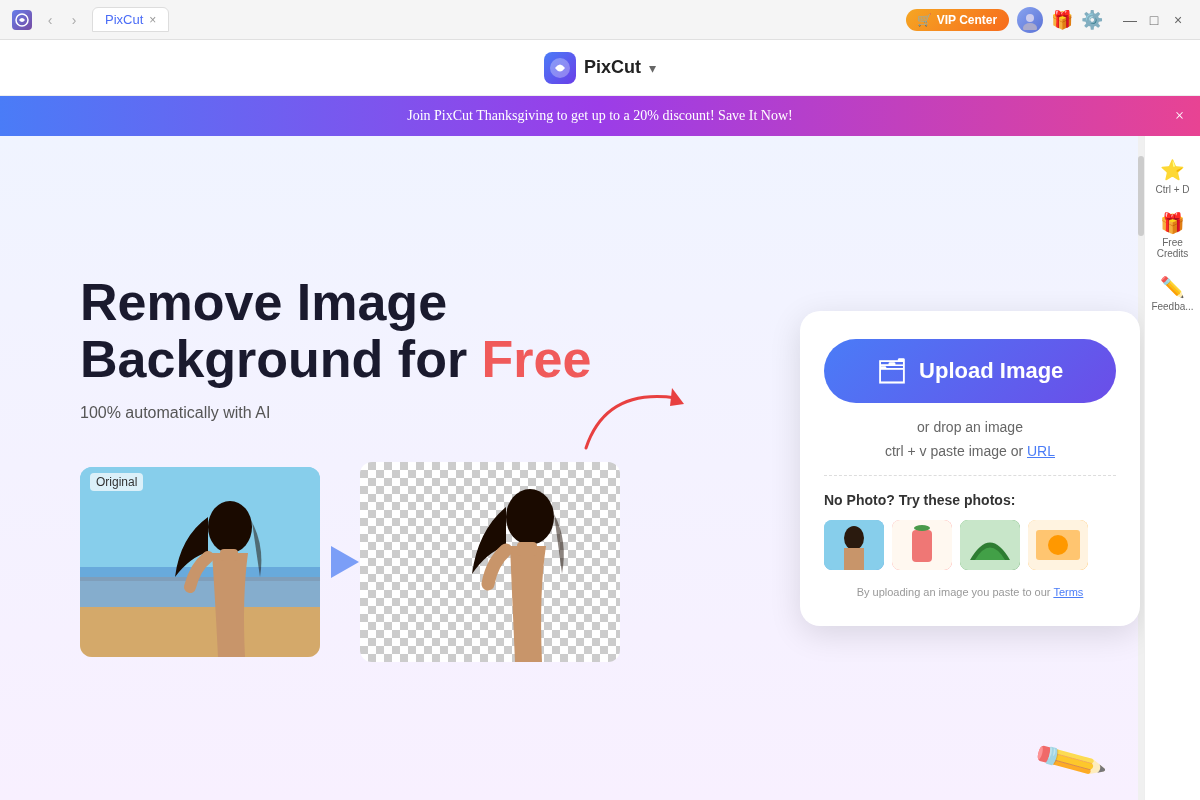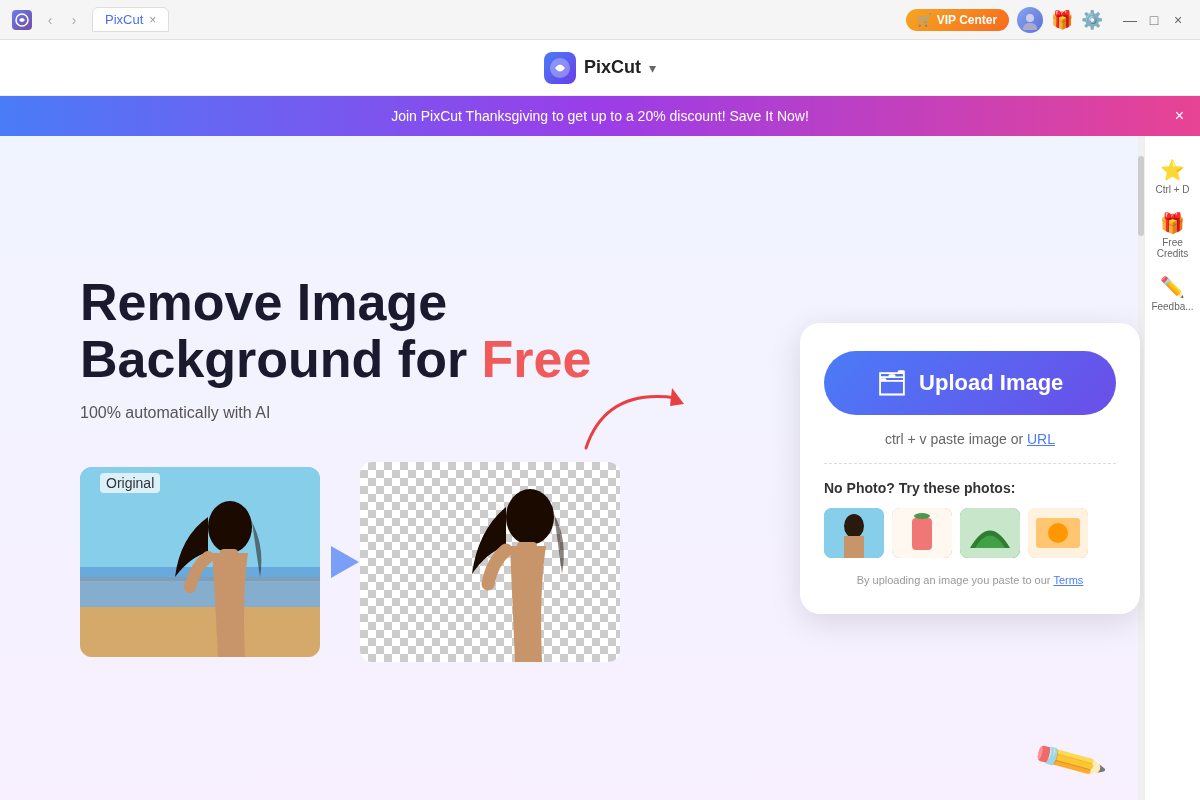--- a/index.html
+++ b/index.html
@@ -44,20 +44,21 @@
     .dropdown-arrow { color: #666; font-size: 14px; cursor: pointer; }
 
     
     .banner {
       height: 40px;
       background: linear-gradient(90deg, #4a7cf7, #9b3de8, #e84393);
       display: flex;
       align-items: center;
       justify-content: center;
       position: relative;
+      font-family: Liberation Serif, serif;
     }
     .banner-text { color: white; font-size: 14px; font-weight: 500; }
     .banner-close { position: absolute; right: 16px; color: white; font-size: 16px; cursor: pointer; }
 
     
     .main-content {
       height: calc(800px - 40px - 56px - 40px);
       background: linear-gradient(180deg, #f0f4ff 0%, #f8f0ff 100%);
       display: flex;
       align-items: center;
@@ -311,21 +312,21 @@
 
           <path d="M128 50 Q100 70 95 110 Q110 90 128 85" fill="#1a0a00"></path>
           <path d="M172 55 Q185 80 180 110" fill="#1a0a00" opacity="0.5"></path>
 
           <path d="M132 86 Q135 130 138 190 L165 190 Q162 130 168 86Z" fill="#c8956a"></path>
 
           <path d="M128 90 Q115 100 110 120" fill="none" stroke="#c8956a" stroke-width="12" stroke-linecap="round"></path>
 
           <rect x="140" y="82" width="18" height="12" rx="4" fill="#c8956a"></rect>
         </svg>
-        <div style="position:absolute;top:6px;left:20px;background:rgba(255,255,255,0.7);border-radius:4px;padding:2px 6px;font-size:14px;color:#333;">Original</div>
+        <div style="position:absolute;top:6px;left:10px;background:rgba(255,255,255,0.7);border-radius:4px;padding:2px 6px;font-size:12px;color:#333;">Original</div>
       </div>
       <div class="arrow-indicator">
         <div style="display:flex;flex-direction:column;align-items:center;">
           <div class="arrow-right"></div>
         </div>
       </div>
       <div class="demo-img demo-img-result">
         <svg width="260" height="200" viewBox="0 0 260 200" style="position:absolute;top:0;left:0;">
 
           <ellipse cx="170" cy="55" rx="24" ry="28" fill="#1a0a00"></ellipse>
@@ -344,20 +345,21 @@
       <path d="M10 80 Q30 20 100 30" fill="none" stroke="#e84040" stroke-width="3" stroke-linecap="round"></path>
       <polygon points="96,20 108,36 94,38" fill="#e84040"></polygon>
     </svg>
   </div>
 
   <div class="right-section">
     <button class="upload-btn">
       <span class="upload-icon">🗂</span>
       <span>Upload Image</span>
     </button>
+    <div class="drop-text">or drop an image</div>
     <div class="paste-text">
       <span>ctrl + v paste image or </span>
       <span class="url-link">URL</span>
     </div>
     <hr class="divider">
     <div class="try-photos-text">No Photo? Try these photos:</div>
     <div class="sample-photos">
       <div class="sample-photo sample-photo-1">
         <svg width="60" height="50" viewBox="0 0 60 50">
           <rect width="60" height="50" fill="#87ceeb"></rect>

